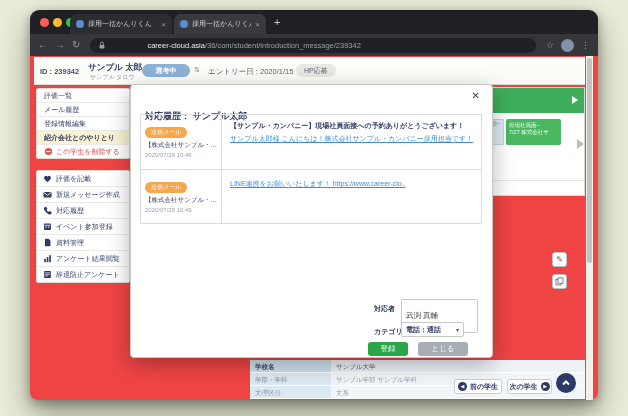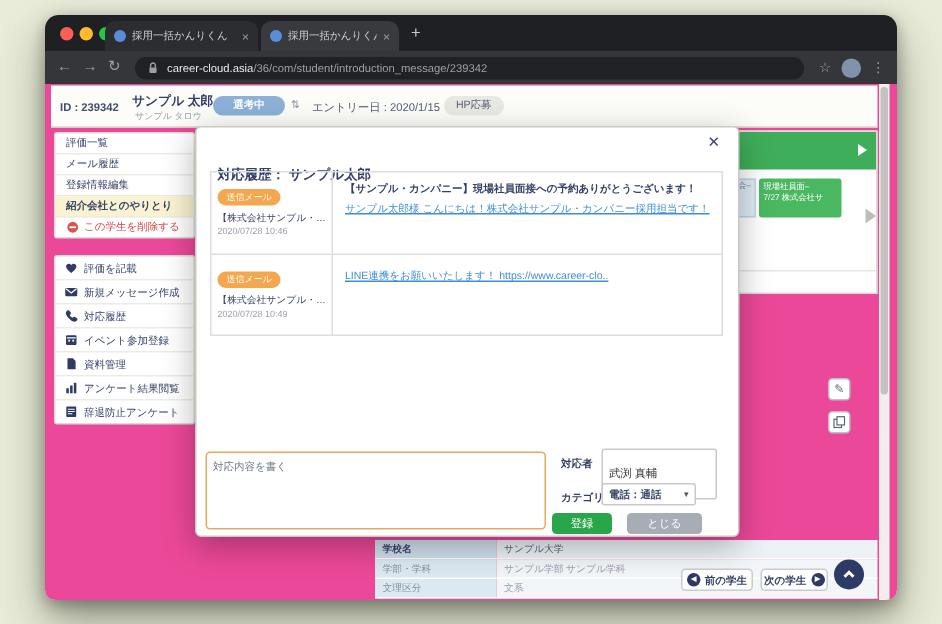--- a/index.html
+++ b/index.html
@@ -19,26 +19,26 @@
   .favicon{width:8px;height:8px;border-radius:50%;background:#5b8dd6;flex:0 0 auto;}
   .tab-title{font-size:7px;color:#cfd1d5;white-space:nowrap;overflow:hidden;flex:1;}
   .tab-close{font-size:8px;color:#9aa0a6;flex:0 0 auto;}
   .newtab{position:absolute;left:244px;top:4px;color:#c7cacd;font-size:11px;line-height:16px;}
   .toolbar{position:absolute;left:0;top:24px;right:0;height:22px;background:#35363a;
            display:flex;align-items:center;padding:0 8px;gap:7px;box-sizing:border-box;}
   .nav-ic{color:#9aa0a6;font-size:10px;line-height:10px;}
   .addr{flex:1;height:15px;background:#202124;border-radius:8px;display:flex;align-items:center;
         padding:0 8px;gap:5px;margin:0 3px;overflow:hidden;}
   .url{font-size:7.5px;color:#9aa0a6;white-space:nowrap;overflow:hidden;}
-  .url b{color:#e8eaed;font-weight:normal;}
+  .url b{color:#e8eaed;font-weight:normal;margin-left:36px;}
   .star{color:#9aa0a6;font-size:9px;}
   .avatar{width:13px;height:13px;border-radius:50%;background:#8093aa;}
   .kebab{color:#9aa0a6;font-size:9px;}
   
-  .content{position:absolute;left:0;top:46px;right:0;bottom:0;background:#ec4899;}
+  .content{position:absolute;left:0;top:46px;right:0;bottom:0;background:#ef4444;}
   .apph{position:absolute;left:4px;top:1px;width:551px;height:27px;background:#fcfcf9;
         border-bottom:1px solid #e0e0da;}
   .id-label{position:absolute;left:6px;top:10px;font-size:7.5px;font-weight:bold;color:#444e6b;}
   .s-name{position:absolute;left:54px;top:5px;font-size:8.5px;font-weight:bold;color:#323e66;white-space:nowrap;}
   .s-kana{position:absolute;left:56px;top:16px;font-size:6px;color:#979caa;white-space:nowrap;}
   .status{position:absolute;left:108px;top:7px;width:48px;height:13px;background:#8cb0d6;border-radius:7px;
           color:#fff;font-size:7px;font-weight:bold;text-align:center;line-height:13px;}
   .st-toggle{position:absolute;left:160px;top:9px;font-size:7px;color:#8a8f9c;}
   .entry{position:absolute;left:174px;top:10px;font-size:7.5px;color:#555e76;white-space:nowrap;}
   .srcpill{position:absolute;left:262px;top:7px;height:13px;padding:0 8px;background:#e9e9e4;border-radius:7px;
@@ -313,21 +313,20 @@
               <span class="mbadge">送信メール</span>
               <div class="mfrom">【株式会社サンプル・…</div>
               <div class="mdate">2020/07/28 10:49</div>
             </div>
             <div class="m-right">
               <div class="mlink">LINE連携をお願いいたします！ https://www.career-clo..</div>
             </div>
           </div>
         </div>
 
-        <textarea class="m-ta" placeholder="対応内容を書く" style=""></textarea>
         <span class="flab flab1">対応者</span>
         <input class="m-input" type="text" value="武渕 真輔" style="">
         <span class="flab flab2">カテゴリ</span>
         <div class="m-select">
           <span>電話：通話</span>
           <span class="chev">▾</span>
         </div>
         <div class="m-btn m-submit">登録</div>
         <div class="m-btn m-closebtn">とじる</div>
       </div>

